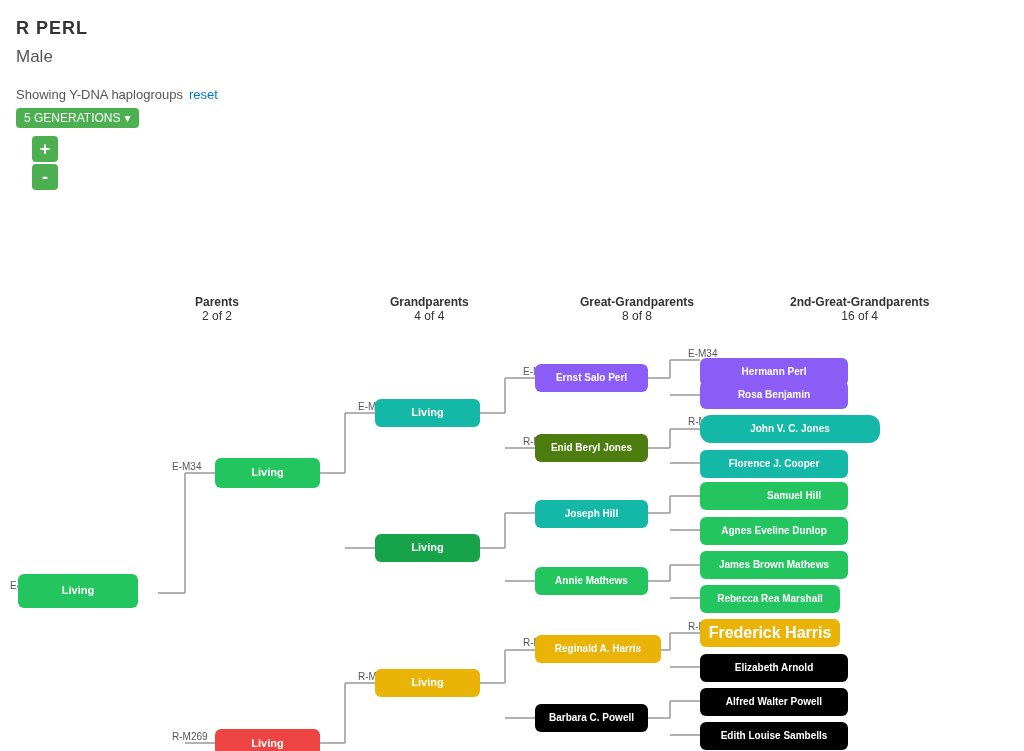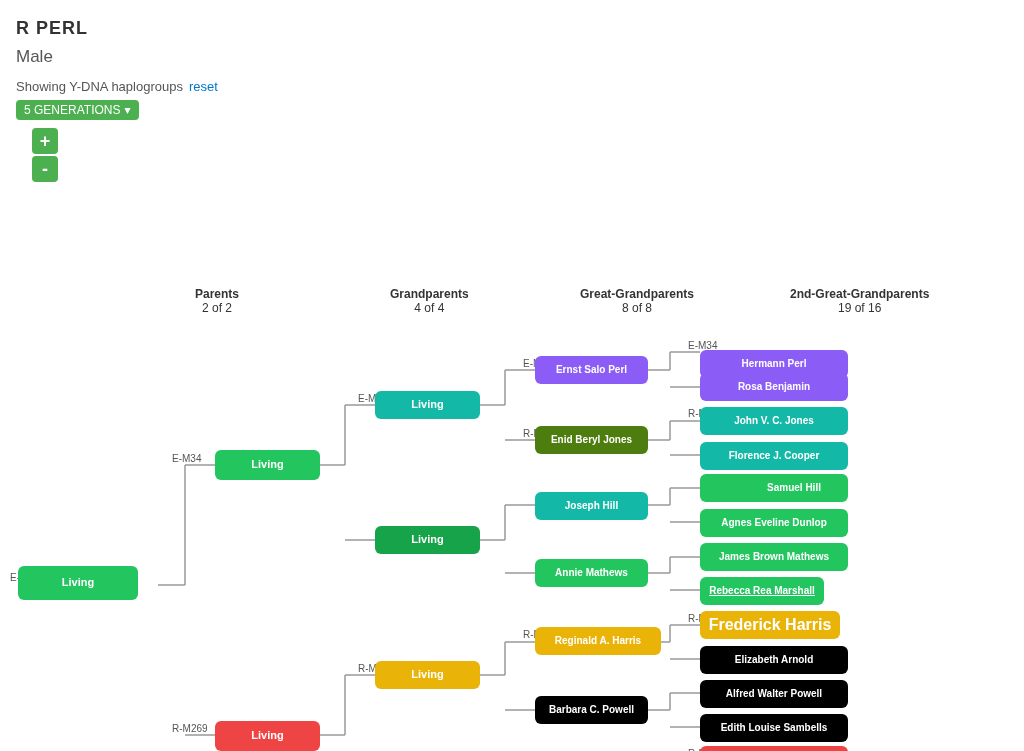--- a/index.html
+++ b/index.html
@@ -3,21 +3,21 @@
   <meta charset="utf-8">
   <style>
     * { box-sizing: border-box; margin: 0; padding: 0; }
     body { font-family: Arial, sans-serif; background: #fff; overflow-x: auto; }
     .page { width: 1024px; min-height: 751px; position: relative; padding: 10px 0; }
     
     
     .header { padding: 8px 16px; }
     .header h1 { font-size: 18px; font-weight: bold; color: #333; letter-spacing: 1px; }
     .header .subtitle { font-size: 17px; color: #555; margin-top: 8px; }
-    .header .haplo-line { font-size: 13px; color: #555; margin-top: 12px; display: flex; align-items: center; gap: 6px; }
+    .header .haplo-line { font-size: 13px; color: #555; margin-top: 20px; display: flex; align-items: center; gap: 6px; }
     .reset-link { color: #0077cc; text-decoration: none; font-size: 13px; cursor: pointer; }
     .generations-btn { display: flex; align-items: center; gap: 4px; background: #4CAF50; color: white; border: none; border-radius: 4px; padding: 3px 8px; font-size: 12px; cursor: pointer; margin-top: 6px; }
     
     
     .zoom-btns { display: flex; flex-direction: column; gap: 2px; margin-top: 8px; margin-left: 16px; }
     .zoom-btn { width: 26px; height: 26px; background: #4CAF50; color: white; border: none; border-radius: 4px; font-size: 18px; font-weight: bold; cursor: pointer; display: flex; align-items: center; justify-content: center; line-height: 1; }
 
     
     .tree-container { position: relative; width: 1024px; height: 620px; margin-top: 5px; }
     
@@ -166,21 +166,21 @@
     <div class="col-header" style="left:390px; top:92px;">
       <div>Grandparents</div>
       <div class="sub">4 of 4</div>
     </div>
     <div class="col-header" style="left:580px; top:92px;">
       <div>Great-Grandparents</div>
       <div class="sub">8 of 8</div>
     </div>
     <div class="col-header" style="left:790px; top:92px;">
       <div>2nd-Great-Grandparents</div>
-      <div class="sub">19 of 16</div>
+      <div class="sub">16 of 4</div>
     </div>
 
     <span class="haplo-label" style="left:10px; top:377px;">E-M34</span>
     <div class="node green" style="left:18px; top:371px; width:120px; height:34px;">Living</div>
 
     <span class="haplo-label" style="left:172px; top:258px;">E-M34</span>
     <div class="node green" style="left:215px; top:255px; width:105px; height:30px;">Living</div>
 
     <span class="haplo-label" style="left:172px; top:528px;">R-M269</span>
     <div class="node red" style="left:215px; top:526px; width:105px; height:30px;">Living</div>
@@ -210,31 +210,31 @@
 
     <span class="haplo-label" style="left:523px; top:567px;">R-M269</span>
     <div class="node red" style="left:535px; top:565px; width:113px; height:28px; font-size:10px;">Henry Gordon Clarke</div>
 
     <span class="haplo-label" style="left:688px; top:145px;">E-M34</span>
     <div class="node purple" style="left:700px; top:143px; width:148px; height:28px; font-size:10px;margin-top:12px;">Hermann Perl</div>
 
     <div class="node purple" style="left:700px; top:178px; width:148px; height:28px; font-size:10px;">Rosa Benjamin</div>
 
     <span class="haplo-label" style="left:688px; top:213px;">R-M269</span>
-    <div class="node teal" style="left:700px; top:212px; width:148px; height:28px; font-size:10px;">John V. C. Jones</div>
+    <div class="node teal" style="left:700px; top:212px; width:180px; height:28px; font-size:10px;border-radius:11px;">John V. C. Jones</div>
 
     <div class="node teal" style="left:700px; top:247px; width:148px; height:28px; font-size:10px;">Florence J. Cooper</div>
 
     <div class="node green" style="left:700px; top:279px; width:148px; height:28px; font-size:10px;padding-left:44px;">Samuel Hill</div>
 
     <div class="node green" style="left:700px; top:314px; width:148px; height:28px; font-size:10px;">Agnes Eveline Dunlop</div>
 
     <div class="node green" style="left:700px; top:348px; width:148px; height:28px; font-size:10px;">James Brown Mathews</div>
 
-    <div class="node green" style="left:700px; top:382px; width:124px; height:28px; font-size:10px;text-decoration:underline;">Rebecca Rea Marshall</div>
+    <div class="node green" style="left:700px; top:382px; width:140px; height:28px; font-size:10px;">Rebecca Rea Marshall</div>
 
     <span class="haplo-label" style="left:688px; top:418px;">R-M269</span>
     <div class="node yellow" style="left:700px; top:416px; width:140px; height:28px; font-size:16px;">Frederick Harris</div>
 
     <div class="node orange" style="left:700px; top:451px; width:148px; height:28px; font-size:10px;">Elizabeth Arnold</div>
 
     <div class="node orange" style="left:700px; top:485px; width:148px; height:28px; font-size:10px;">Alfred Walter Powell</div>
 
     <div class="node orange" style="left:700px; top:519px; width:148px; height:28px; font-size:10px;">Edith Louise Sambells</div>
 

